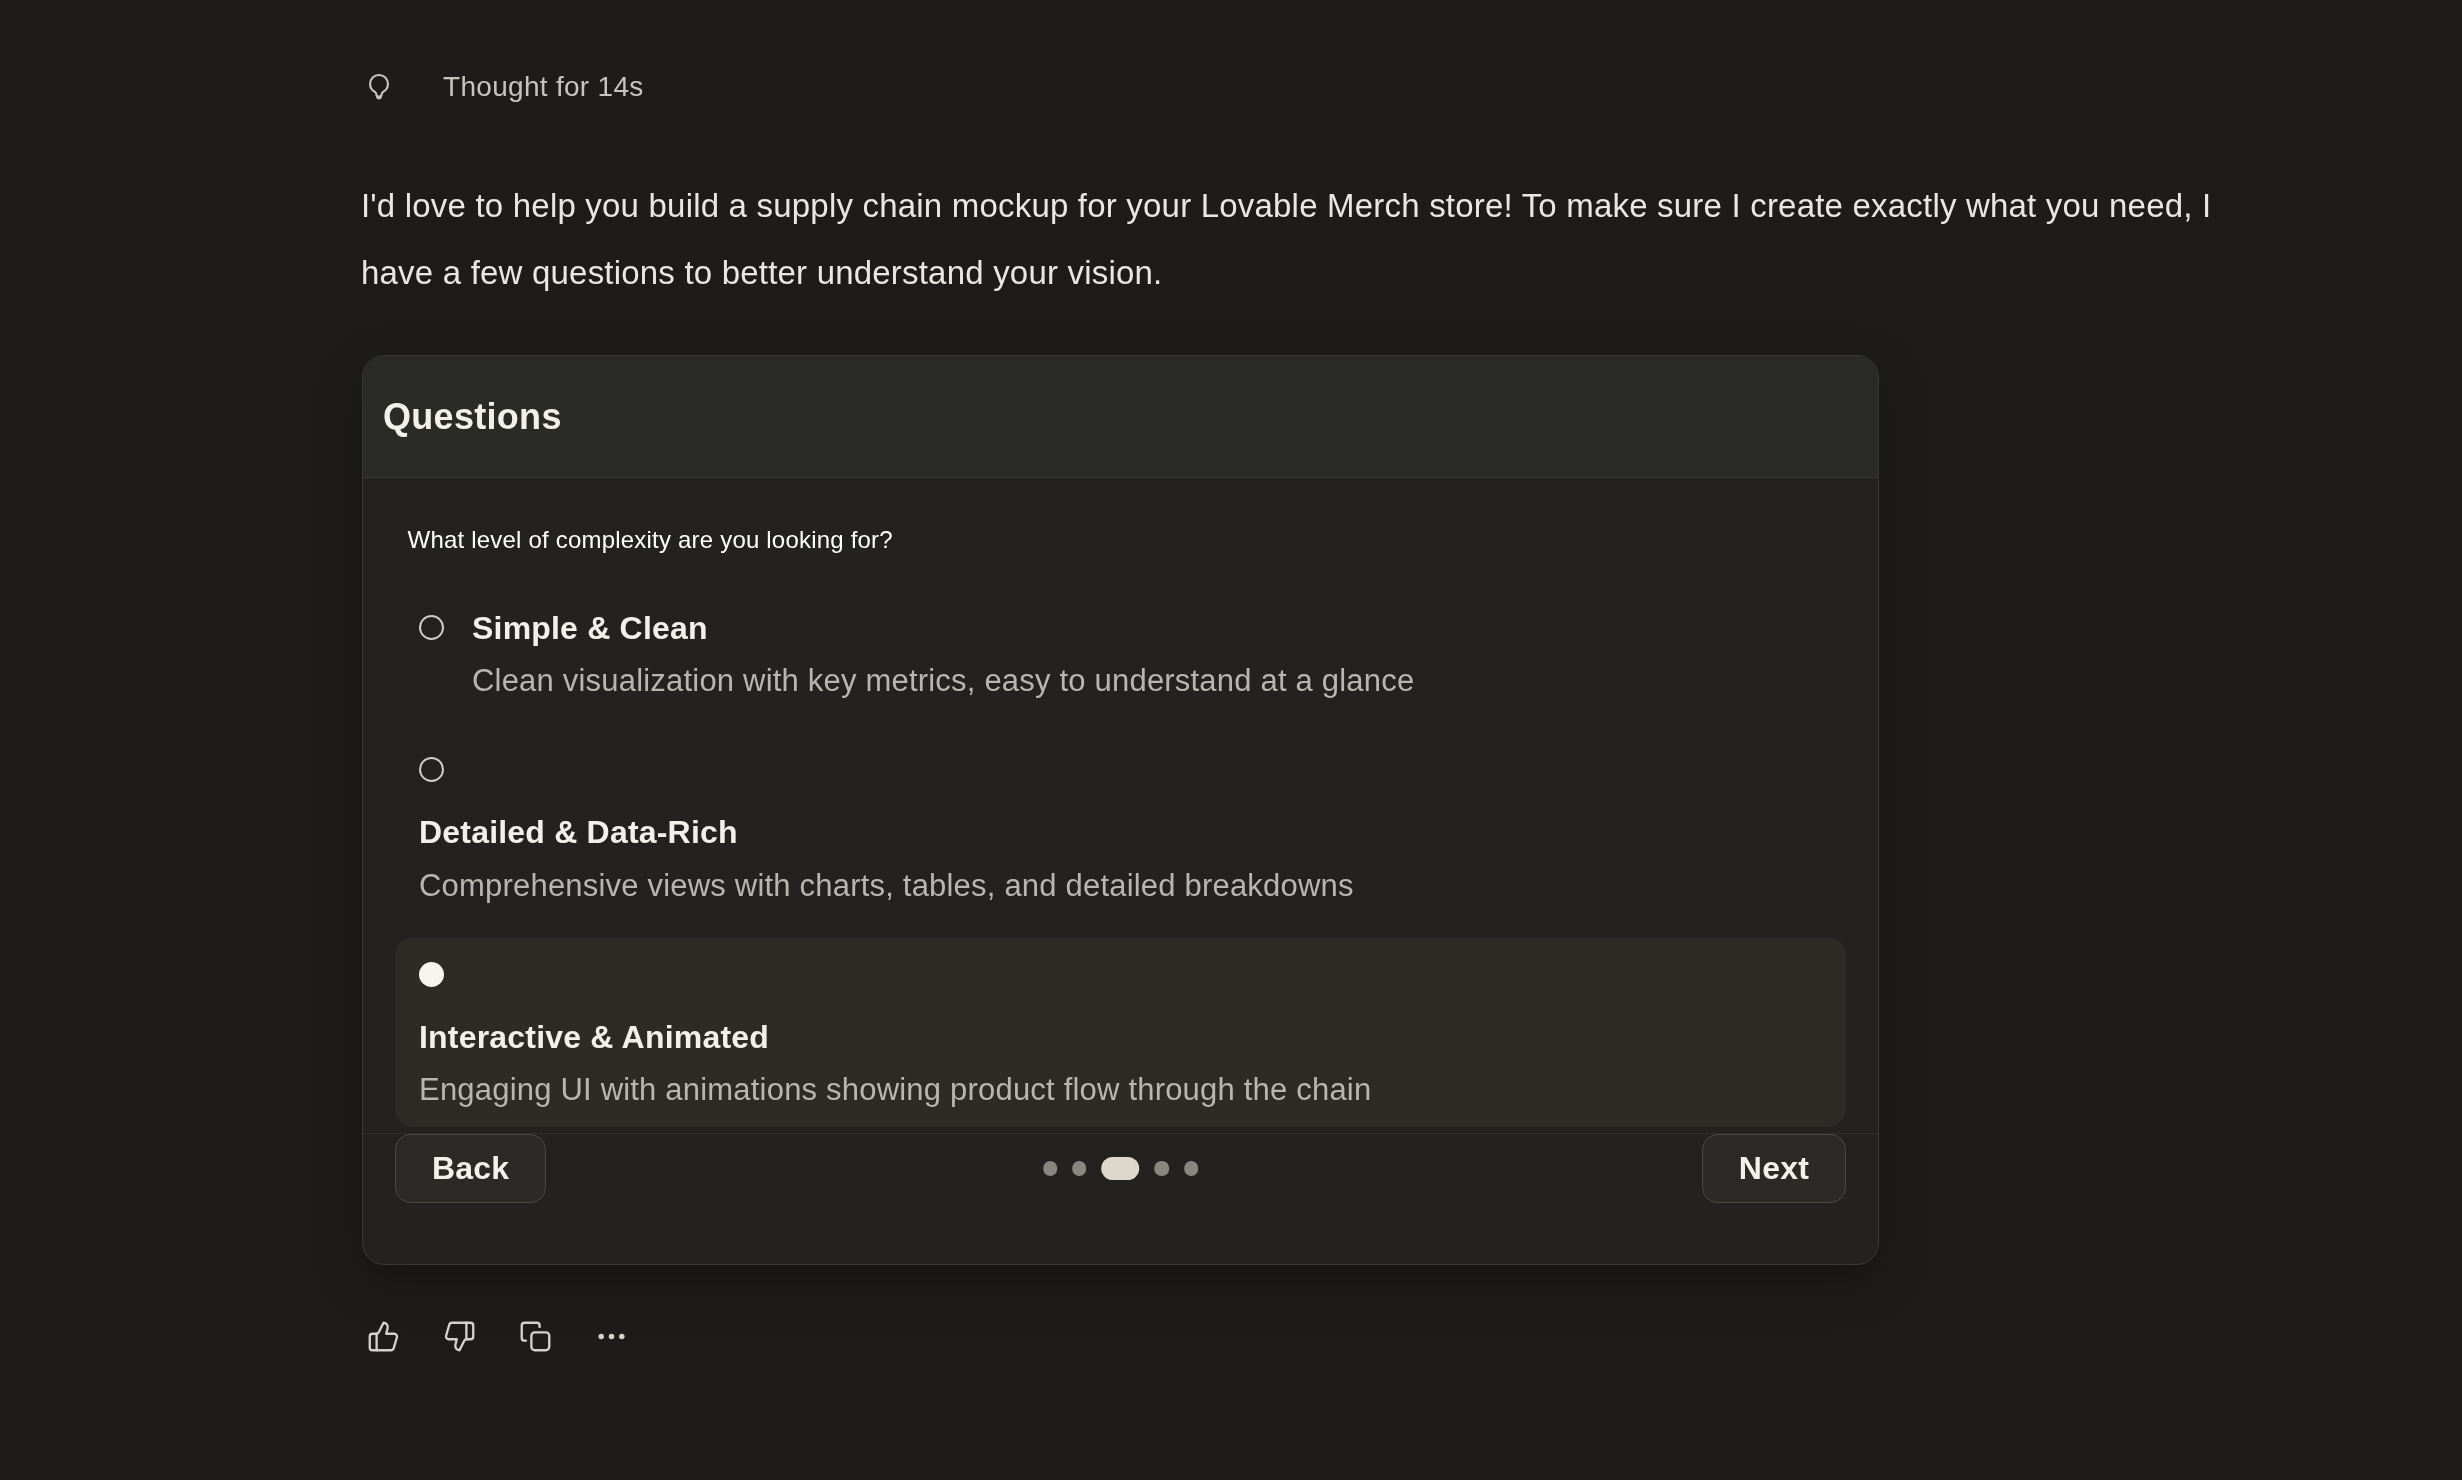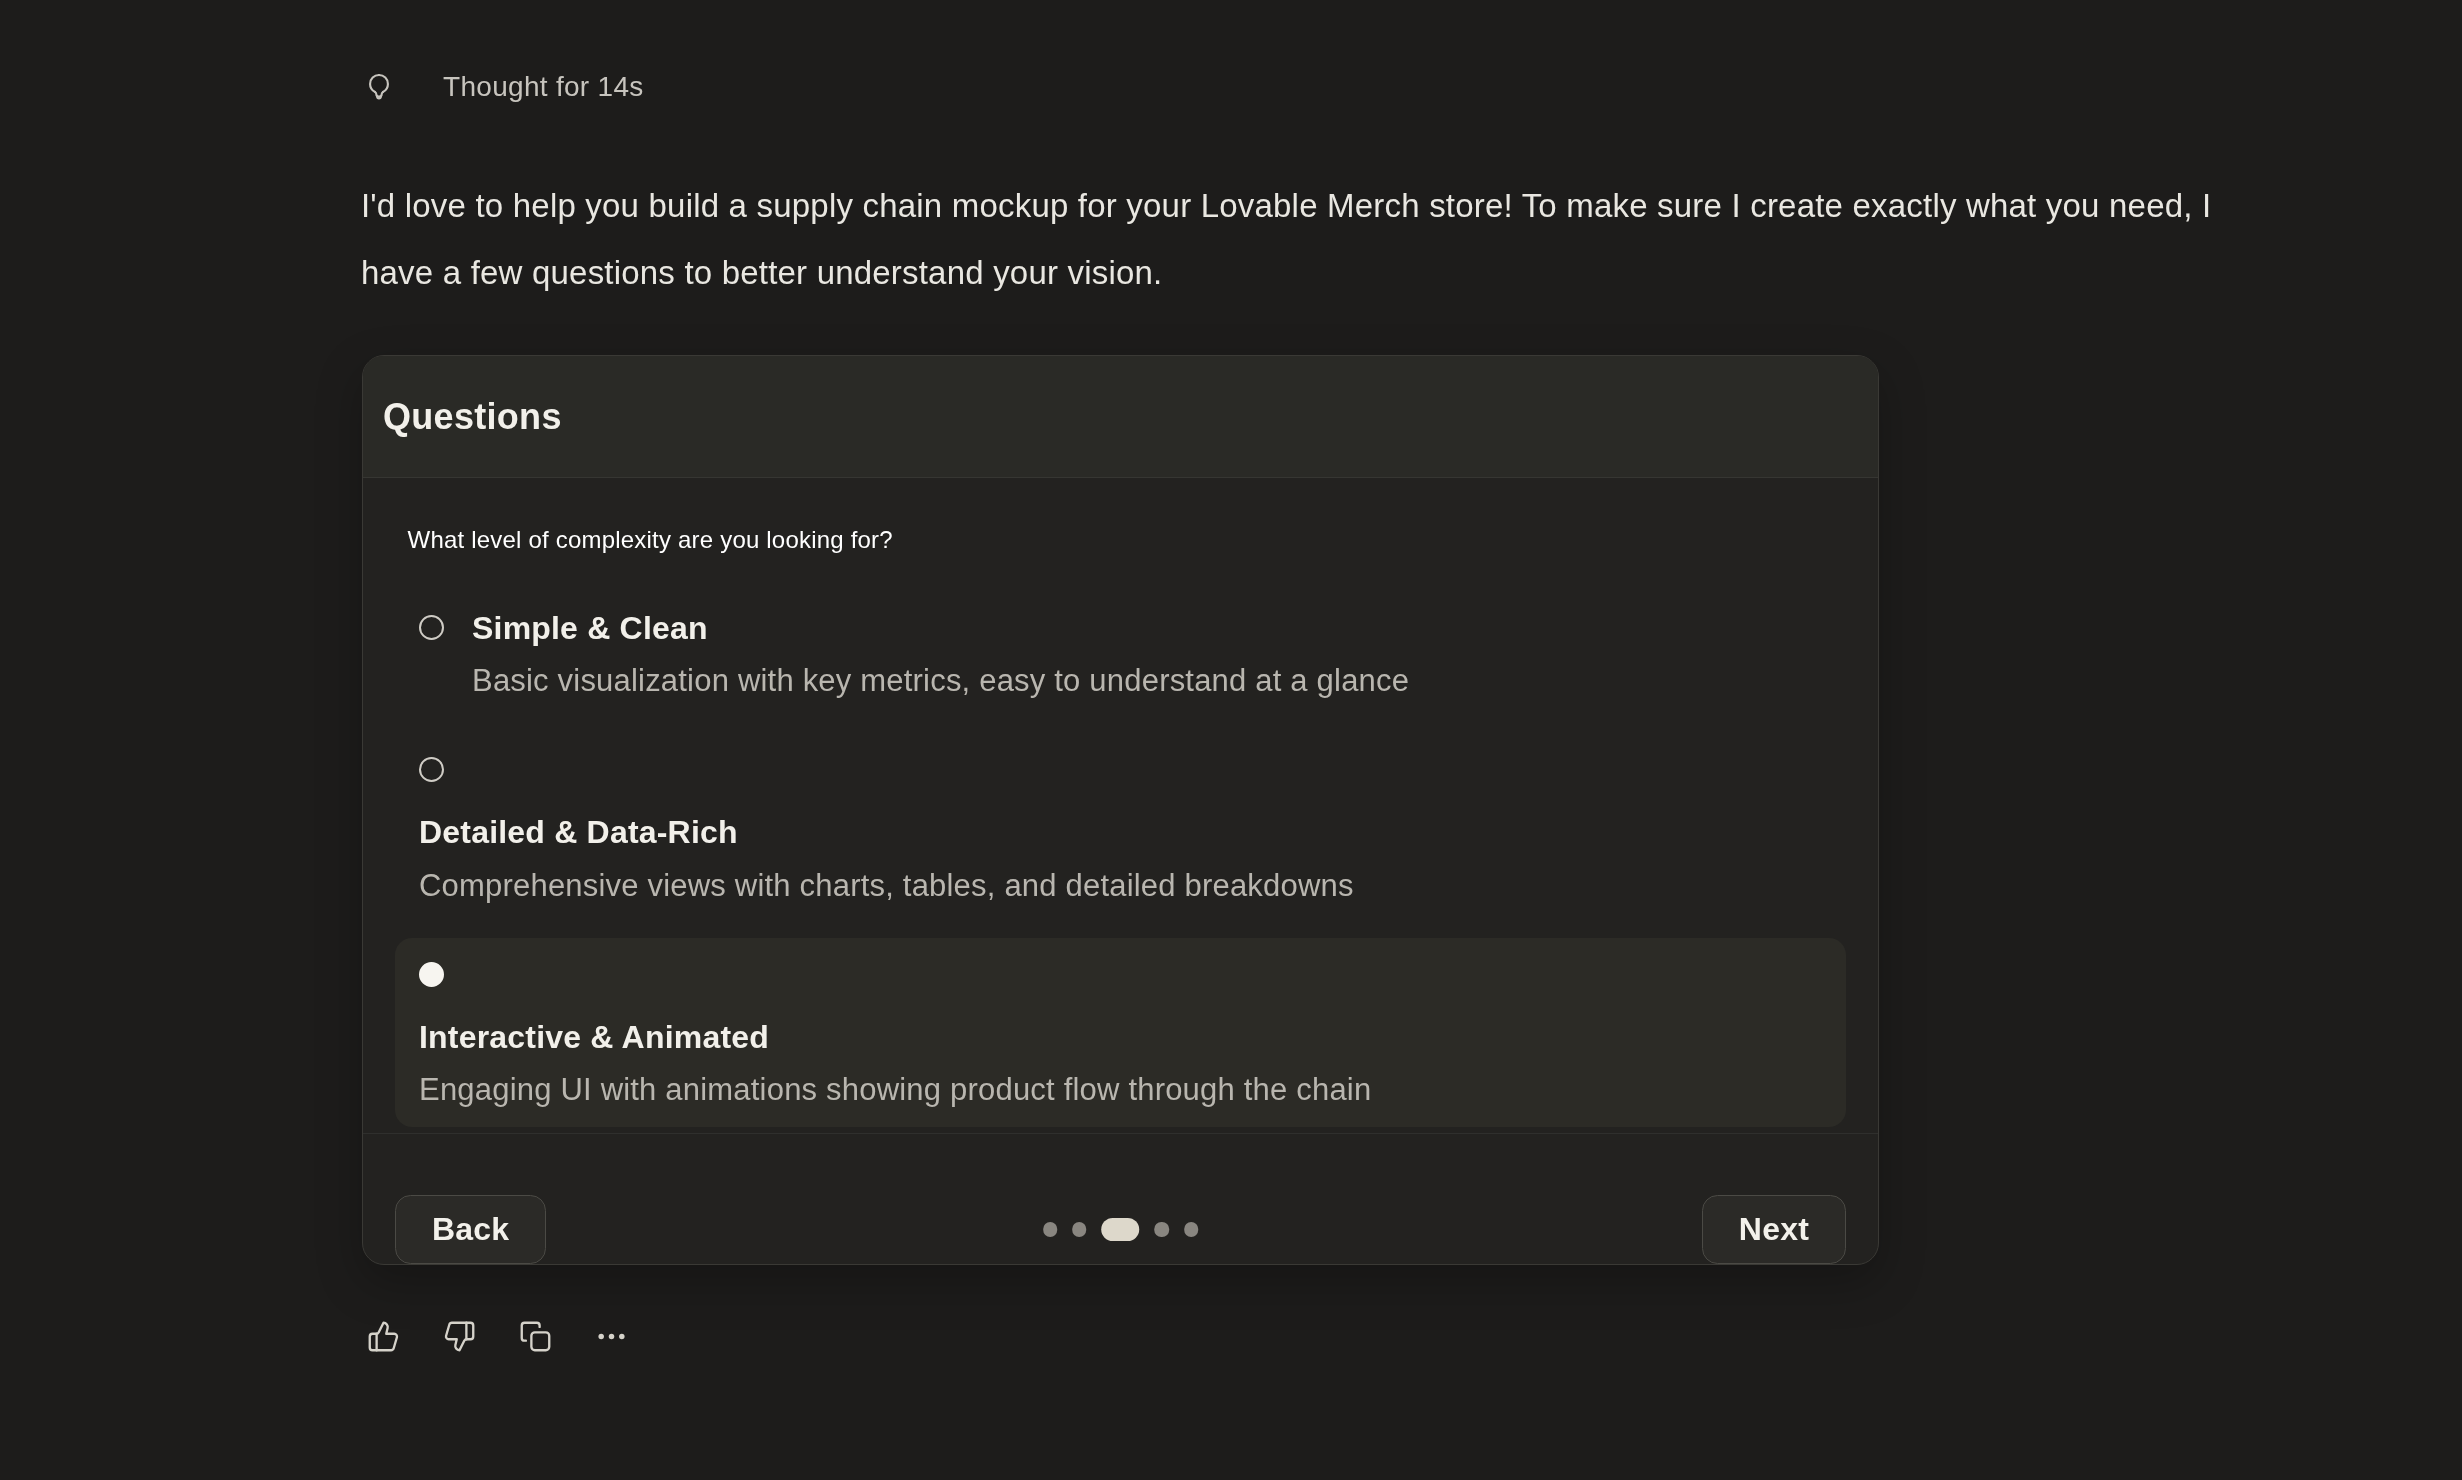--- a/index.html
+++ b/index.html
@@ -56,21 +56,21 @@
   }
   .other-input{
     flex:1 1 auto;height:92px;background:transparent;
     border:1.7px solid #4b4a46;border-radius:17px;box-sizing:border-box;
     padding:0 33px;font-size:31px;color:#e9e7e1;outline:none;
     font-family:"Liberation Sans","DejaVu Sans",sans-serif;letter-spacing:0.2px;
   }
   .other-input::placeholder{color:#d6d3cc;opacity:1;}
   .card-footer{
     flex:0 0 auto;height:131px;border-top:1.7px solid rgba(255,255,255,0.06);
-    display:flex;align-items:flex-end;justify-content:space-between;
+    display:flex;align-items:flex-start;justify-content:space-between;
     padding:0 32px;box-sizing:border-box;
   }
   .nav-btn{
     height:69px;padding:0 36px;border-radius:15.5px;
     background:#2b2a27;border:1.7px solid #4b4a45;color:#f3f1eb;
     font-size:32px;font-weight:600;cursor:pointer;
     font-family:"Liberation Sans","DejaVu Sans",sans-serif;letter-spacing:0.2px;
   }
   .dots{
     position:absolute;left:50%;transform:translateX(-50%);
@@ -111,21 +111,21 @@
     <span class="card-title">Questions</span>
   </div>
 
   <div class="card-body">
     <div class="question">What level of complexity are you looking for?</div>
 
     <div class="option">
       <span class="radio"></span>
       <span class="option-text">
         <span class="option-title">Simple &amp; Clean</span>
-        <span class="option-desc">Basic visualization with key metrics, easy to understand at a glance</span>
+        <span class="option-desc">Clean visualization with key metrics, easy to understand at a glance</span>
       </span>
     </div>
 
     <div class="option">
       <span class="radio"></span>
       <span class="option-text">
         <span class="option-title">Detailed &amp; Data-Rich</span>
         <span class="option-desc">Comprehensive views with charts, tables, and detailed breakdowns</span>
       </span>
     </div>

